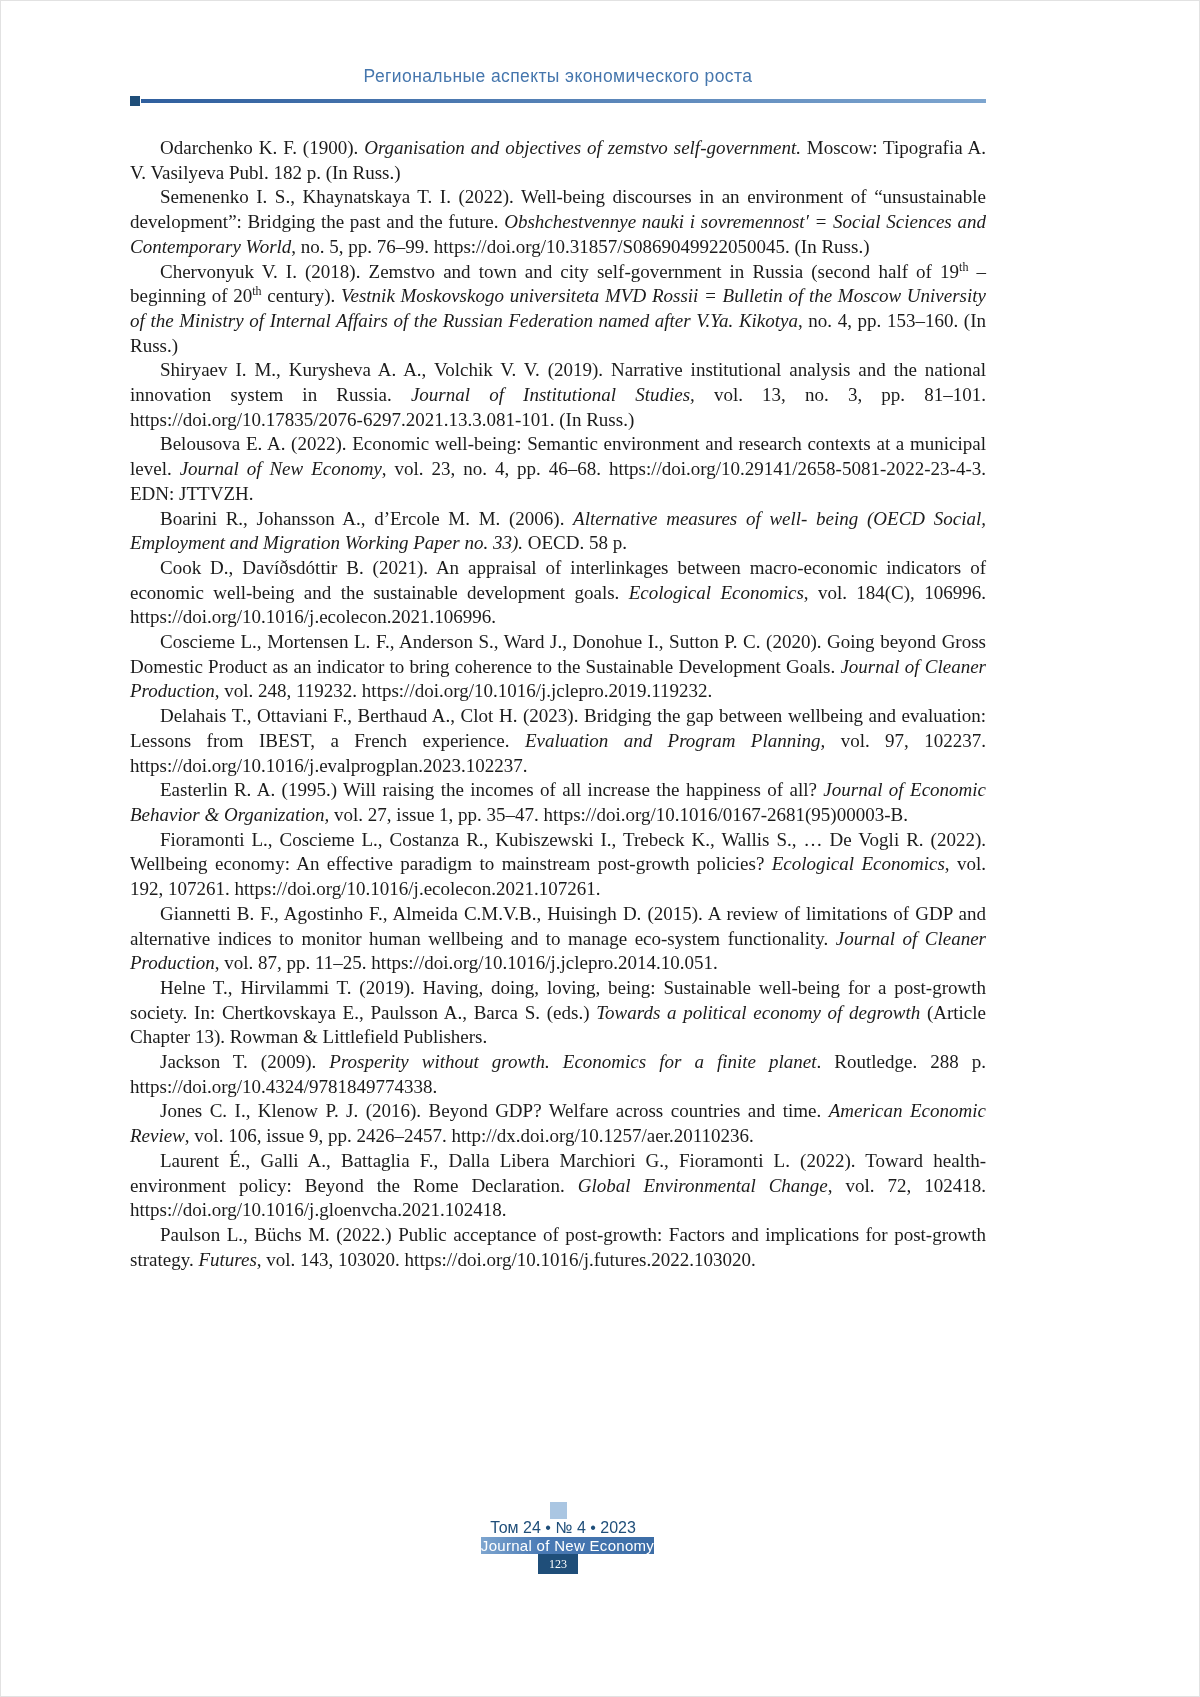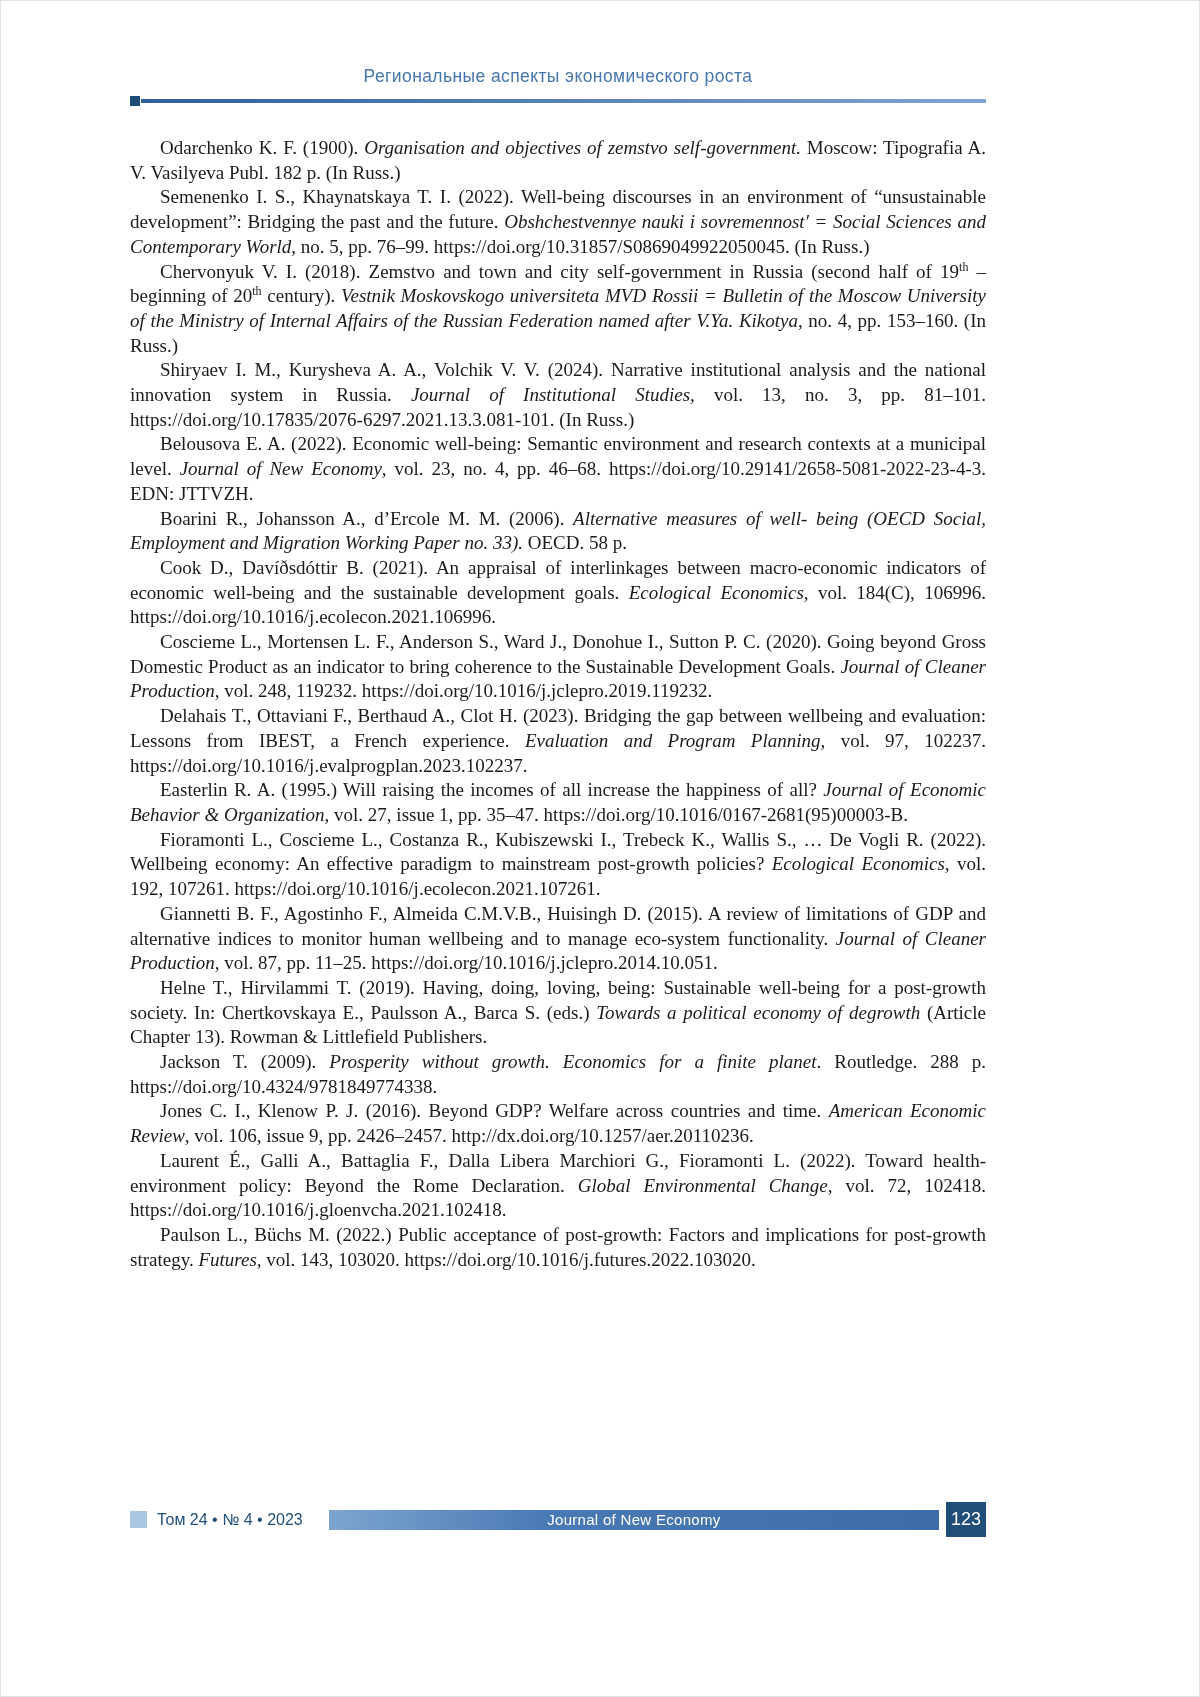--- a/index.html
+++ b/index.html
@@ -59,20 +59,21 @@
     font-size: 12px;
     line-height: 0;
     vertical-align: super;
   }
   
   .page-footer {
     top: 1502px;
     display: flex;
     align-items: center;
     font-family: "Liberation Sans", sans-serif;
+    flex-direction: column;
   }
   .footer-square {
     width: 17px;
     height: 17px;
     background: var(--lightblue, #aac6e2);
     flex: 0 0 auto;
   }
   .footer-volume {
     margin-left: 10px;
     font-size: 16px;
@@ -89,48 +90,49 @@
     align-items: center;
     justify-content: center;
   }
   .footer-bar .bar-label {
     color: #ffffff;
     font-size: 15px;
     letter-spacing: 0.3px;
   }
   .footer-page {
     width: 40px;
-    height: 35px;
+    height: 20px;
     background: var(--navy, #1f4e79);
     color: #ffffff;
-    font-size: 18px;
+    font-size: 12px;
     display: flex;
     align-items: center;
     justify-content: center;
     flex: 0 0 auto;
+    font-family: Liberation Serif, serif;
   }
 </style>
 </head>
 <body>
 
 <div class="page">
 
   <header class="col page-header">
     <div class="header-title">Региональные аспекты экономического роста</div>
     <div class="header-rule">
       <span class="rule-square"></span>
       <span class="rule-line"></span>
     </div>
   </header>
 
   <main class="col refs">
       <p class="ref"><span>Odarchenko K. F. (1900). </span><span class="it">Organisation and objectives of zemstvo self-government.</span><span> Moscow: Tipografia A. V. Vasilyeva Publ. 182 p. (In Russ.)</span></p>
       <p class="ref"><span>Semenenko I. S., Khaynatskaya T. I. (2022). Well-being discourses in an environment of “unsustainable development”: Bridging the past and the future. </span><span class="it">Obshchestvennye nauki i sovremennost′ = Social Sciences and Contemporary World</span><span>, no. 5, pp. 76–99. https://doi.org/10.31857/S0869049922050045. (In Russ.)</span></p>
       <p class="ref"><span>Chervonyuk V. I. (2018). Zemstvo and town and city self-government in Russia (second half of 19</span><sup>th</sup><span> – beginning of 20</span><sup>th</sup><span> century). </span><span class="it">Vestnik Moskovskogo universiteta MVD Rossii = Bulletin of the Moscow University of the Ministry of Internal Affairs of the Russian Federation named after V.Ya. Kikotya</span><span>, no. 4, pp. 153–160. (In Russ.)</span></p>
-      <p class="ref"><span>Shiryaev I. M., Kurysheva A. A., Volchik V. V. (2024). Narrative institutional analysis and the national innovation system in Russia. </span><span class="it">Journal of Institutional Studies,</span><span> vol. 13, no. 3, pp. 81–101. https://doi.org/10.17835/2076-6297.2021.13.3.081-101. (In Russ.)</span></p>
+      <p class="ref"><span>Shiryaev I. M., Kurysheva A. A., Volchik V. V. (2019). Narrative institutional analysis and the national innovation system in Russia. </span><span class="it">Journal of Institutional Studies,</span><span> vol. 13, no. 3, pp. 81–101. https://doi.org/10.17835/2076-6297.2021.13.3.081-101. (In Russ.)</span></p>
       <p class="ref"><span>Belousova E. A. (2022). Economic well-being: Semantic environment and research contexts at a municipal level. </span><span class="it">Journal of New Economy</span><span>, vol. 23, no. 4, pp. 46–68. https://doi.org/10.29141/2658-5081-2022-23-4-3. EDN: JTTVZH.</span></p>
       <p class="ref"><span>Boarini R., Johansson A., d’Ercole M. M. (2006). </span><span class="it">Alternative measures of well- being (OECD Social, Employment and Migration Working Paper no. 33).</span><span> OECD. 58 p.</span></p>
       <p class="ref"><span>Cook D., Davíðsdóttir B. (2021). An appraisal of interlinkages between macro-economic indicators of economic well-being and the sustainable development goals. </span><span class="it">Ecological Economics</span><span>, vol. 184(C), 106996. https://doi.org/10.1016/j.ecolecon.2021.106996.</span></p>
       <p class="ref"><span>Coscieme L., Mortensen L. F., Anderson S., Ward J., Donohue I., Sutton P. C. (2020). Going beyond Gross Domestic Product as an indicator to bring coherence to the Sustainable Development Goals. </span><span class="it">Journal of Cleaner Production</span><span>, vol. 248, 119232. https://doi.org/10.1016/j.jclepro.2019.119232.</span></p>
       <p class="ref"><span>Delahais T., Ottaviani F., Berthaud A., Clot H. (2023). Bridging the gap between wellbeing and evaluation: Lessons from IBEST, a French experience. </span><span class="it">Evaluation and Program Planning,</span><span> vol. 97, 102237. https://doi.org/10.1016/j.evalprogplan.2023.102237.</span></p>
       <p class="ref"><span>Easterlin R. A. (1995.) Will raising the incomes of all increase the happiness of all? </span><span class="it">Journal of Economic Behavior &amp; Organization,</span><span> vol. 27, issue 1, pp. 35–47. https://doi.org/10.1016/0167-2681(95)00003-B.</span></p>
       <p class="ref"><span>Fioramonti L., Coscieme L., Costanza R., Kubiszewski I., Trebeck K., Wallis S., … De Vogli R. (2022). Wellbeing economy: An effective paradigm to mainstream post-growth policies? </span><span class="it">Ecological Economics</span><span>, vol. 192, 107261. https://doi.org/10.1016/j.ecolecon.2021.107261.</span></p>
       <p class="ref"><span>Giannetti B. F., Agostinho F., Almeida C.M.V.B., Huisingh D. (2015). A review of limitations of GDP and alternative indices to monitor human wellbeing and to manage eco-system functionality. </span><span class="it">Journal of Cleaner Production</span><span>, vol. 87, pp. 11–25. https://doi.org/10.1016/j.jclepro.2014.10.051.</span></p>
       <p class="ref"><span>Helne T., Hirvilammi T. (2019). Having, doing, loving, being: Sustainable well-being for a post-growth society. In: Chertkovskaya E., Paulsson A., Barca S. (eds.) </span><span class="it">Towards a political economy of degrowth</span><span> (Article Chapter 13). Rowman &amp; Littlefield Publishers.</span></p>
       <p class="ref"><span>Jackson T. (2009). </span><span class="it">Prosperity without growth. Economics for a finite planet</span><span>. Routledge. 288 p. https://doi.org/10.4324/9781849774338.</span></p>

